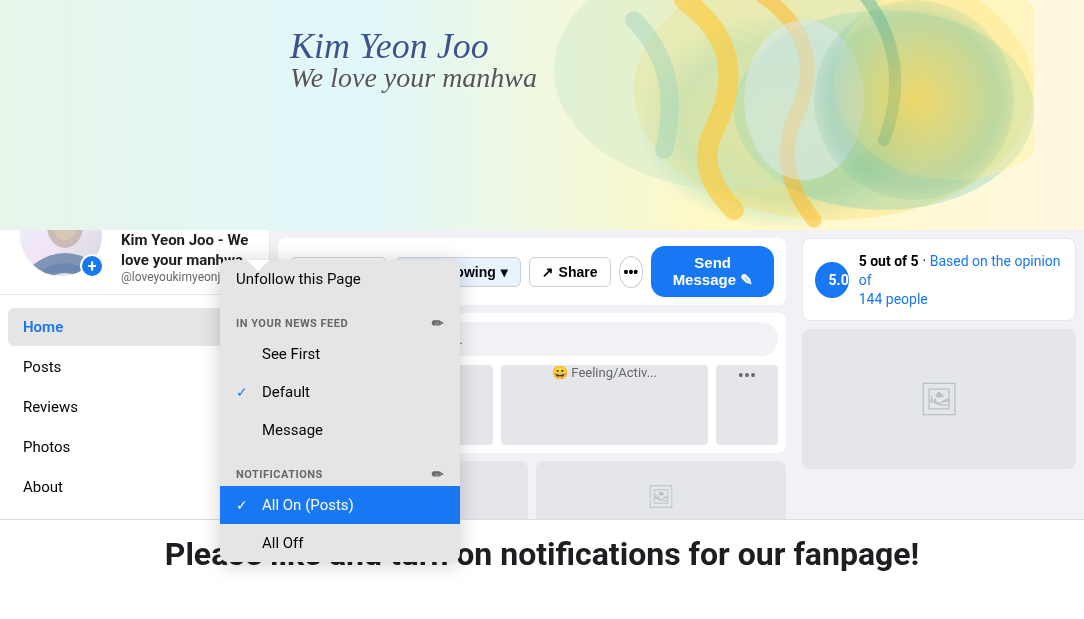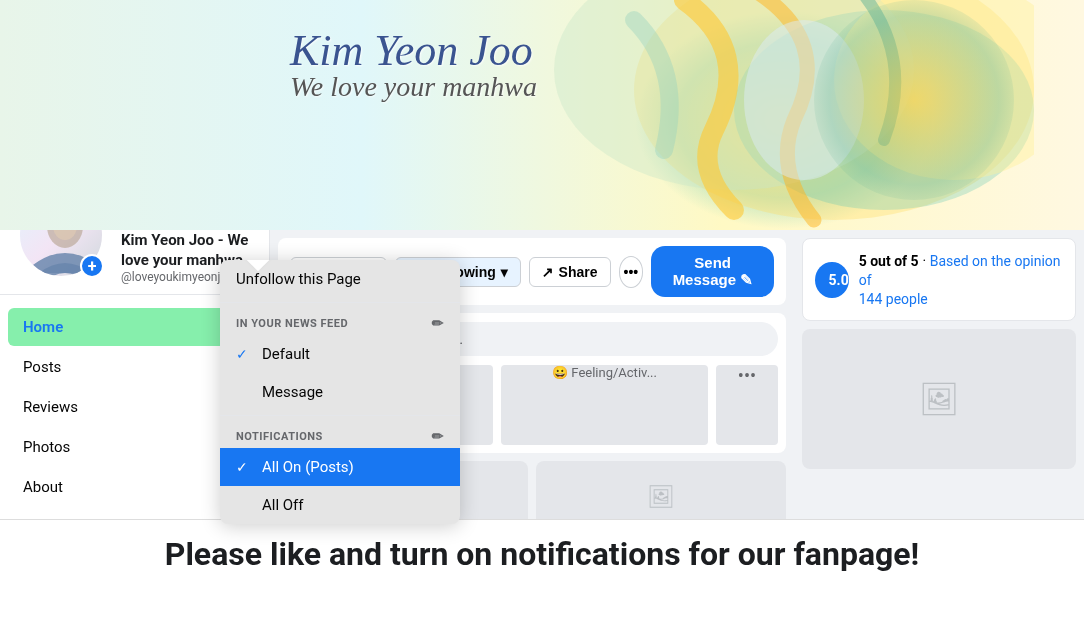--- a/index.html
+++ b/index.html
@@ -8,21 +8,21 @@
     .page-wrapper { width: 1084px; height: 619px; background: #fff; display: flex; flex-direction: column; }
 
     
     .manga-art { position: absolute; right: 50px; top: -10px; width: 600px; height: 250px; }
     .manga-art::before { content: ''; position: absolute; right: 100px; top: 20px; width: 300px; height: 220px; background: radial-gradient(ellipse, rgba(255,220,100,0.6) 0%, rgba(100,200,180,0.4) 50%, transparent 70%); border-radius: 50%; }
     .manga-art::after { content: ''; position: absolute; right: 20px; top: 10px; width: 200px; height: 200px; background: radial-gradient(ellipse, rgba(255,200,50,0.5) 0%, rgba(100,180,150,0.3) 60%, transparent 80%); border-radius: 50%; }
     .profile-avatar-img { width: 96px; height: 96px; border-radius: 50%; background: linear-gradient(135deg, #cfd8dc 0%, #eceff1 50%, #e8eaf6 100%); position: relative; }
     .avatar-add-btn { position: absolute; bottom: 2px; right: 2px; width: 24px; height: 24px; border-radius: 50%; background: #1877f2; display: flex; align-items: center; justify-content: center; color: #fff; font-size: 16px; font-weight: bold; border: 2px solid #fff; }
     .sidebar-nav { padding: 5px 0; }
     .nav-item { padding: 10px 15px; font-size: 15px; color: #050505; cursor: pointer; display: flex; align-items: center; border-radius: 6px; margin: 2px 8px; }
-    .nav-item.active { background: #86efac; color: #1877f2; font-weight: 600; margin-top: 8px; }
+    .nav-item.active { background: #e5e5e5; color: #1877f2; font-weight: 600; margin-top: 8px; }
 
     
     .action-bar { background: #fff; padding: 8px 12px; display: flex; align-items: center; gap: 8px; border-radius: 8px; margin-bottom: 8px; }
 
     .btn { padding: 6px 12px; border-radius: 6px; border: 1px solid #ccd0d5; background: #fff; font-size: 14px; font-weight: 600; cursor: pointer; display: flex; align-items: center; gap: 5px; }
     .btn-liked { color: #1877f2; }
     .btn-following { color: #050505; }
     .btn-more { width: 32px; height: 32px; padding: 0; display: flex; align-items: center; justify-content: center; border-radius: 50%; }
     .send-msg-btn { background: #1877f2; color: #fff; border: none; padding: 8px 20px; border-radius: 14px; font-size: 15px; font-weight: 600; cursor: pointer; display: flex; align-items: center; gap: 6px; }
 
@@ -87,21 +87,21 @@
           <path d="M350 10 Q420 60 380 140 Q360 180 400 220" stroke="rgba(255,200,50,0.6)" stroke-width="20" fill="none" stroke-linecap="round"></path>
           <path d="M420 0 Q500 50 460 130 Q440 180 480 230" stroke="rgba(255,180,30,0.5)" stroke-width="15" fill="none" stroke-linecap="round"></path>
           <path d="M530 5 Q580 70 550 150" stroke="rgba(100,180,150,0.5)" stroke-width="12" fill="none" stroke-linecap="round"></path>
           <path d="M300 30 Q350 80 330 160" stroke="rgba(150,210,190,0.4)" stroke-width="18" fill="none" stroke-linecap="round"></path>
 
           <ellipse cx="470" cy="110" rx="60" ry="80" fill="rgba(220,235,245,0.5)"></ellipse>
         </svg>
       </div>
 
       <div style="position:absolute; left:290px; top:25px;">
-        <div style="font-size:44px; color:#3a5490; font-style:italic; font-weight:300; font-family:Georgia,serif; text-shadow: 1px 1px 2px rgba(255,255,255,0.8);">Kim Yeon Joo</div>
+        <div style="font-size:36px; color:#3a5490; font-style:italic; font-weight:300; font-family:Georgia,serif; text-shadow: 1px 1px 2px rgba(255,255,255,0.8);">Kim Yeon Joo</div>
         <div style="font-size:28px; color:#555; font-style:italic; font-weight:300; font-family:Georgia,serif; margin-top:-5px; text-shadow: 1px 1px 2px rgba(255,255,255,0.8);">We love your manhwa</div>
       </div>
     </div>
 
     <div class="bottom-layout">
 
       <div class="sidebar-full">
 
         <div class="profile-bar">
 
@@ -236,20 +236,24 @@
       <span>Unfollow this Page</span>
     </div>
 
     <div class="dropdown-divider"></div>
 
     <div class="dropdown-section-label">
       <span>IN YOUR NEWS FEED</span>
       <span class="edit-icon">✏</span>
     </div>
 
+    <div class="dropdown-item">
+      <span class="empty-space"></span>
+      <span>See First</span>
+    </div>
 
     <div class="dropdown-item">
       <span class="check-icon">✓</span>
       <span>Default</span>
     </div>
 
     <div class="dropdown-item">
       <span class="empty-space"></span>
       <span>Message</span>
     </div>

